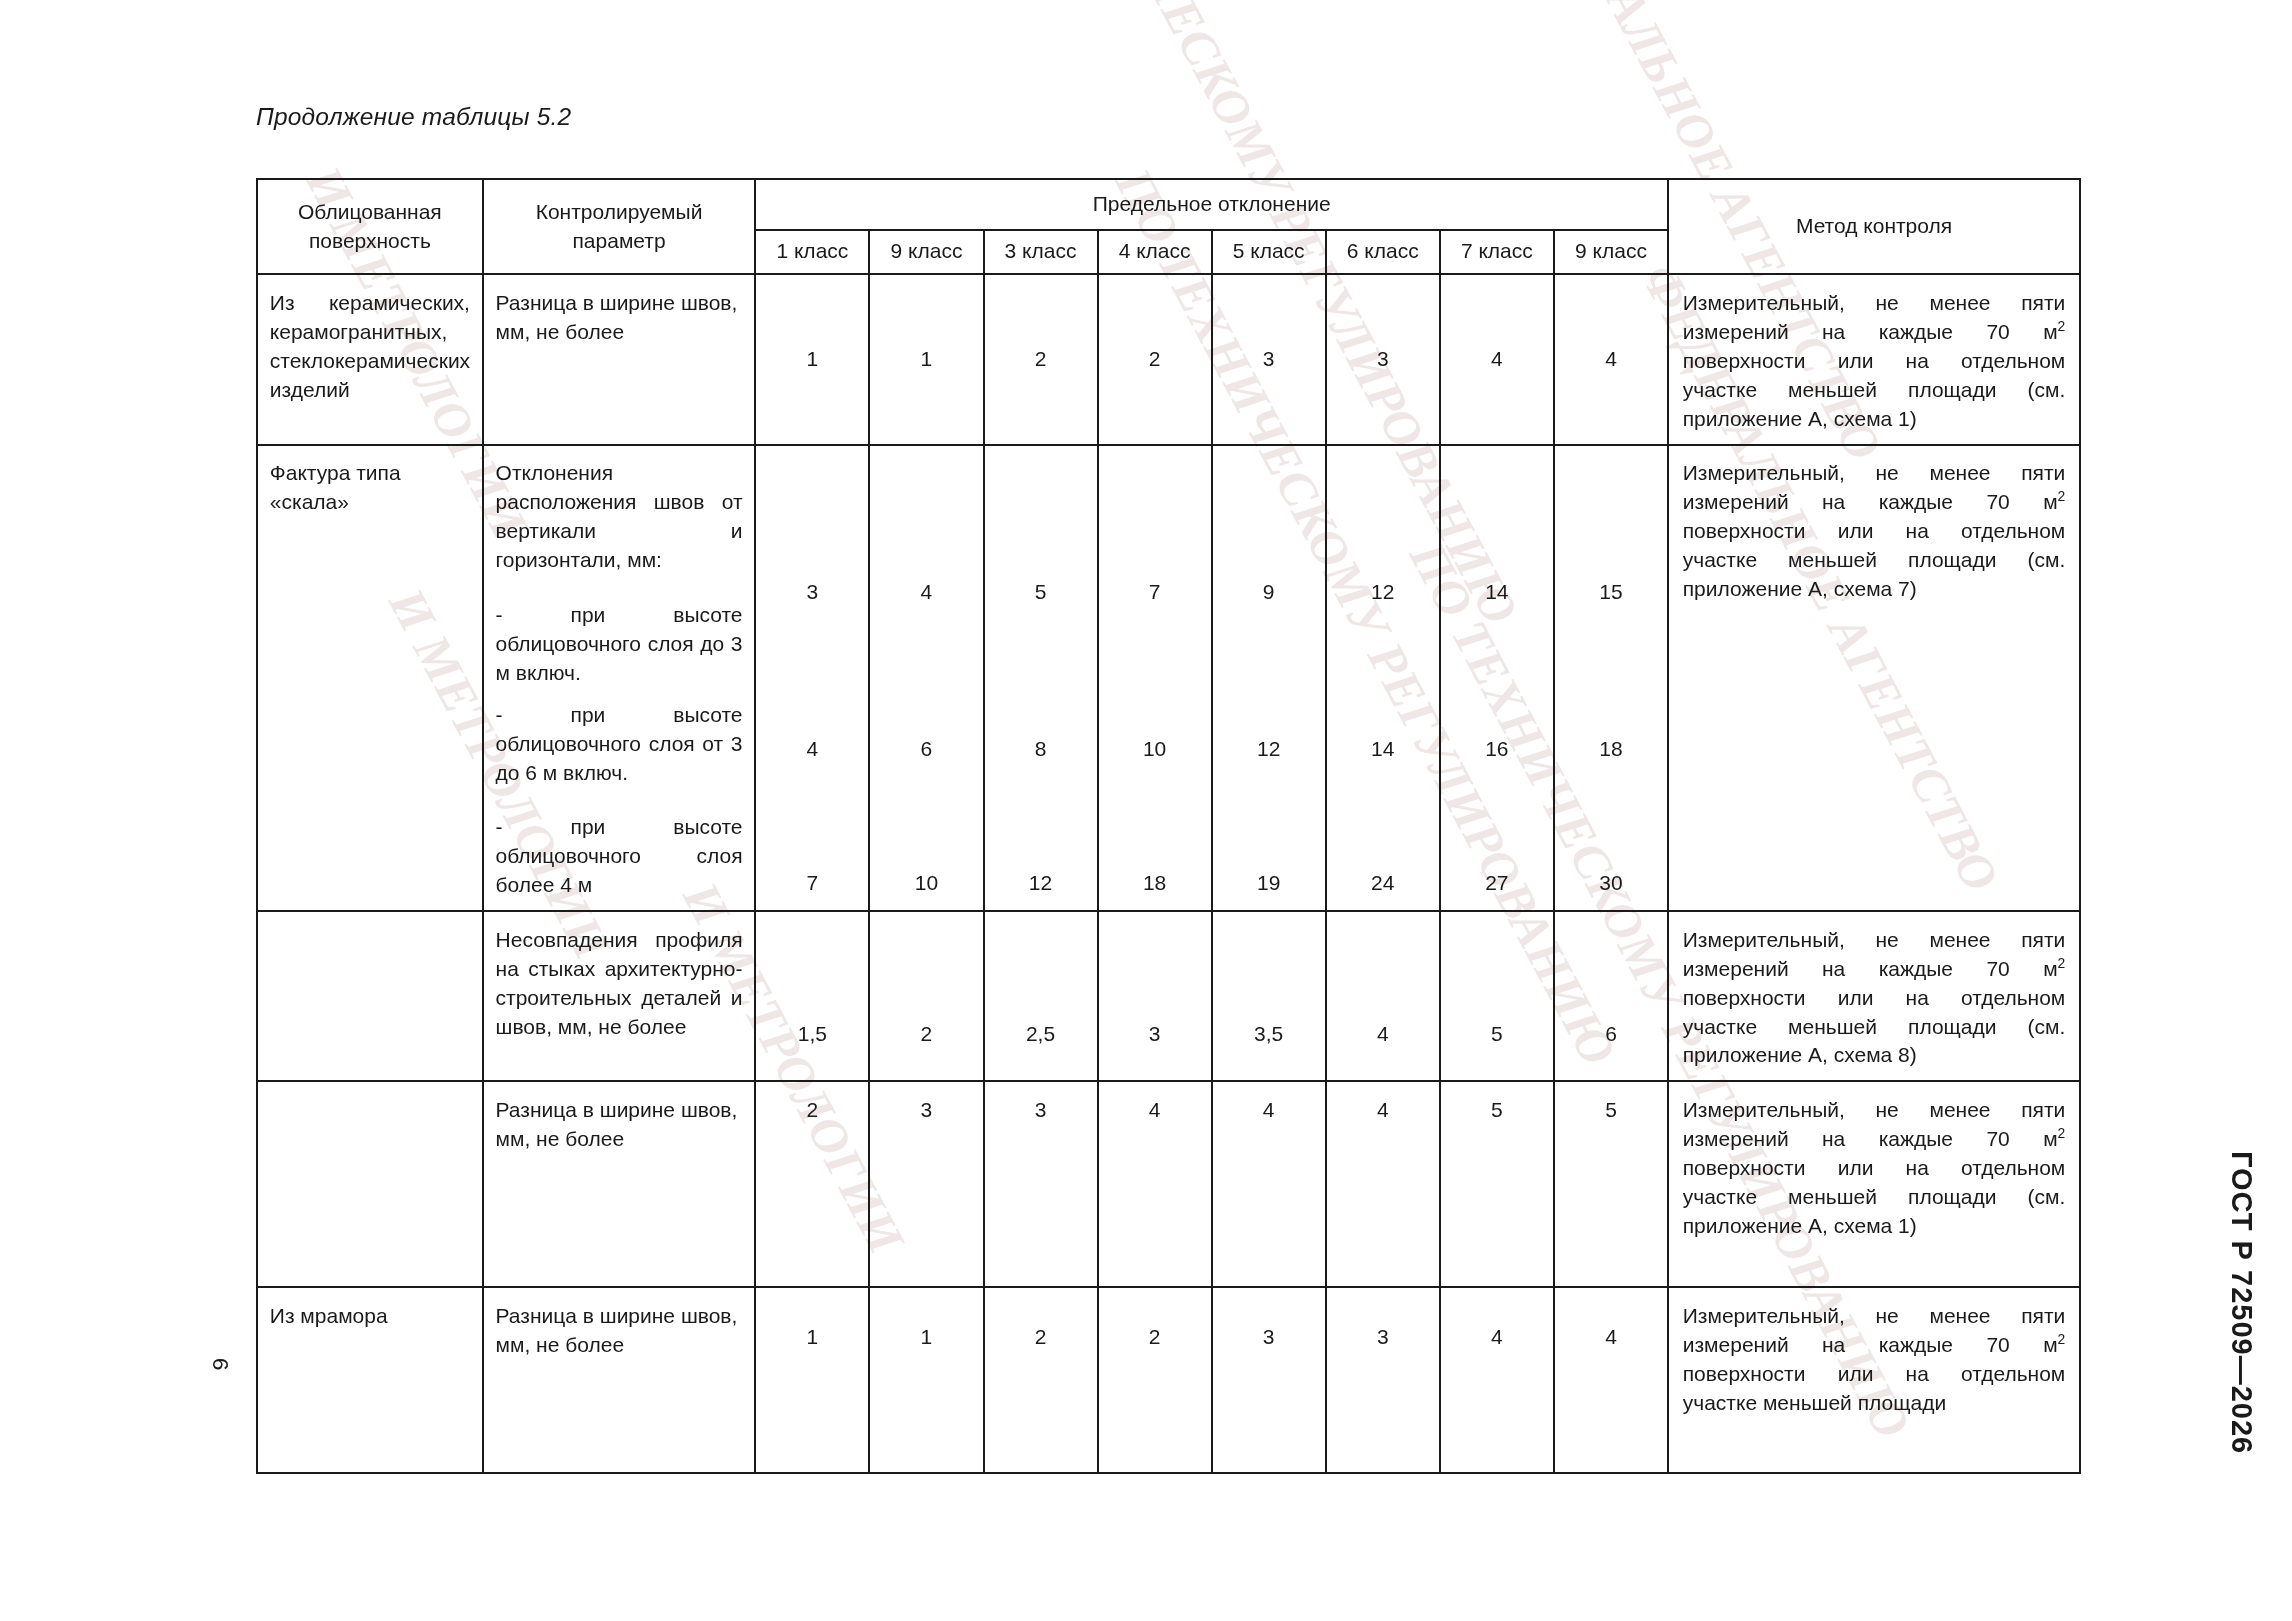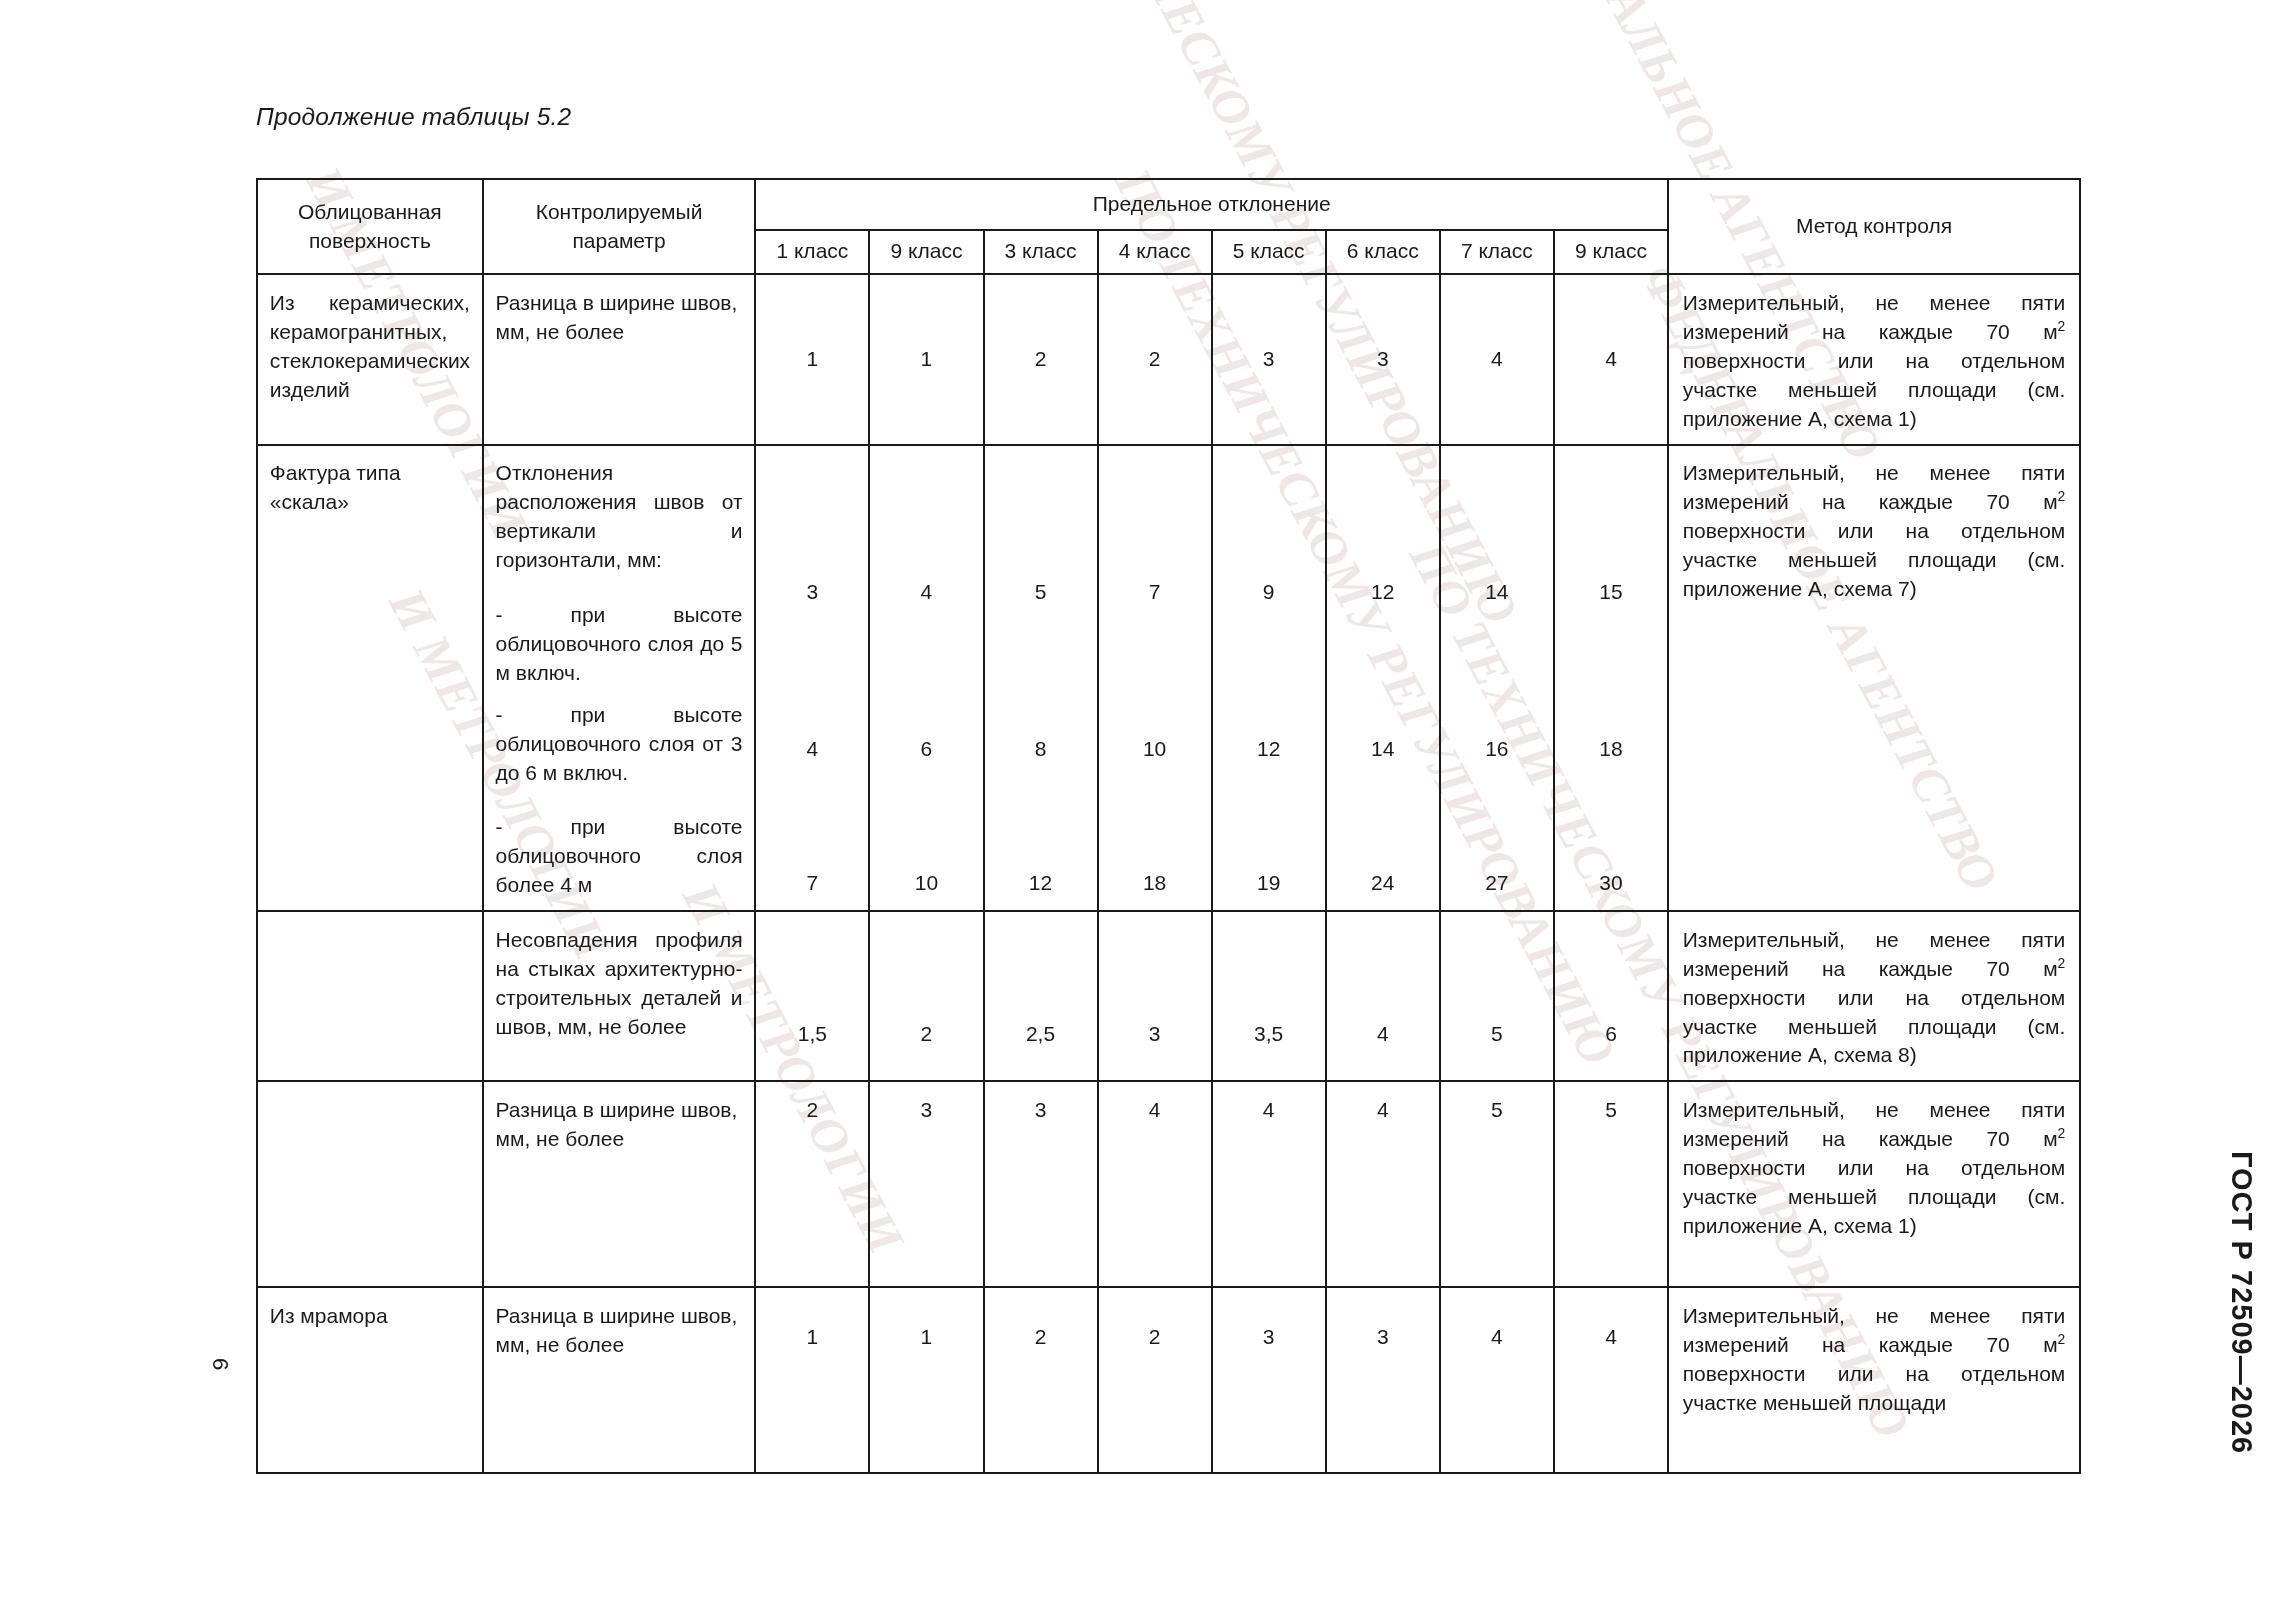--- a/index.html
+++ b/index.html
@@ -201,21 +201,21 @@
         <td class="num">3</td>
         <td class="num">4</td>
         <td class="num">4</td>
         <td class="method"><span>Измерительный, не менее пяти измерений на каждые 70 м</span><sup>2</sup><span> поверхности или на отдельном участке меньшей площади (см. приложение А, схема 1)</span></td>
       </tr>
 
       <tr style="height:152px">
         <td class="cell-pad" rowspan="3">Фактура типа «скала»</td>
         <td class="cell-pad nb">
           <div class="param-block cell-just">Отклонения расположения швов от вертикали и горизонтали, мм:</div>
-          <div class="param-block param-gap cell-just">- при высоте облицовочного слоя до 5 м включ.</div>
+          <div class="param-block param-gap cell-just">- при высоте облицовочного слоя до 3 м включ.</div>
         </td>
         <td class="num-top nb" style="padding-top:132px !important">3</td>
         <td class="num-top nb" style="padding-top:132px !important">4</td>
         <td class="num-top nb" style="padding-top:132px !important">5</td>
         <td class="num-top nb" style="padding-top:132px !important">7</td>
         <td class="num-top nb" style="padding-top:132px !important">9</td>
         <td class="num-top nb" style="padding-top:132px !important">12</td>
         <td class="num-top nb" style="padding-top:132px !important">14</td>
         <td class="num-top nb" style="padding-top:132px !important">15</td>
         <td class="method" rowspan="3"><span>Измерительный, не менее пяти измерений на каждые 70 м</span><sup>2</sup><span> поверхности или на отдельном участке меньшей площади (см. приложение А, схема 7)</span></td>

